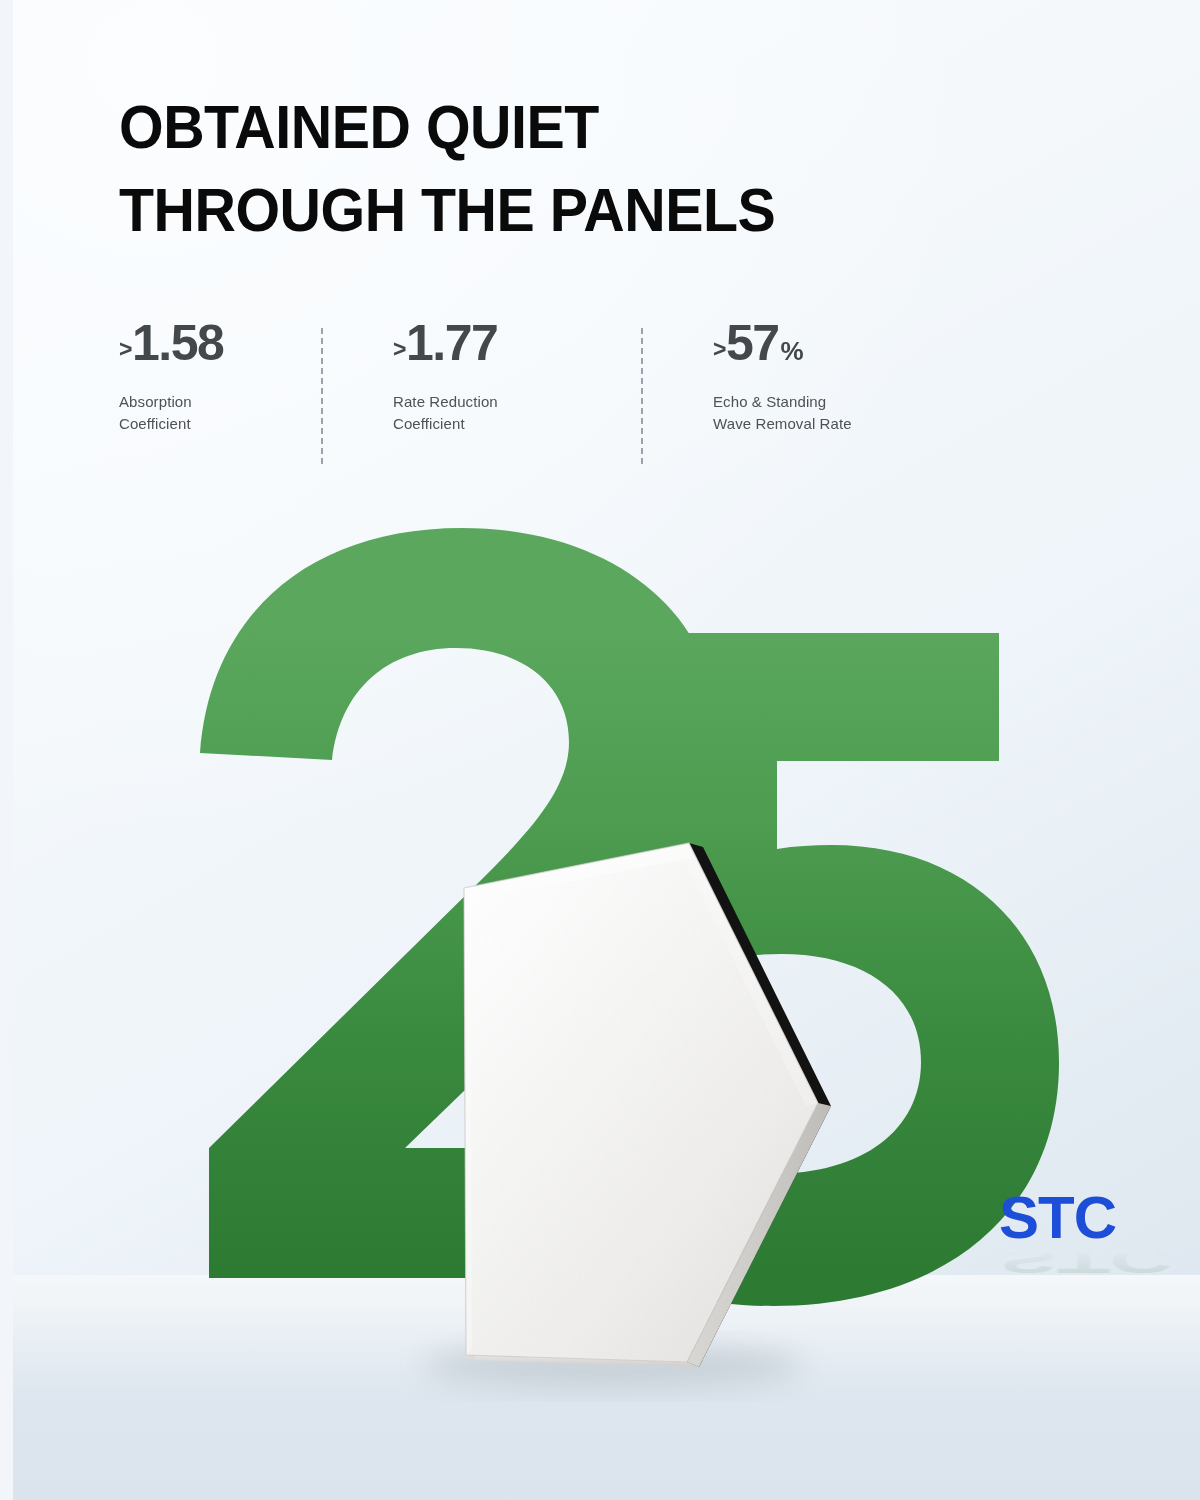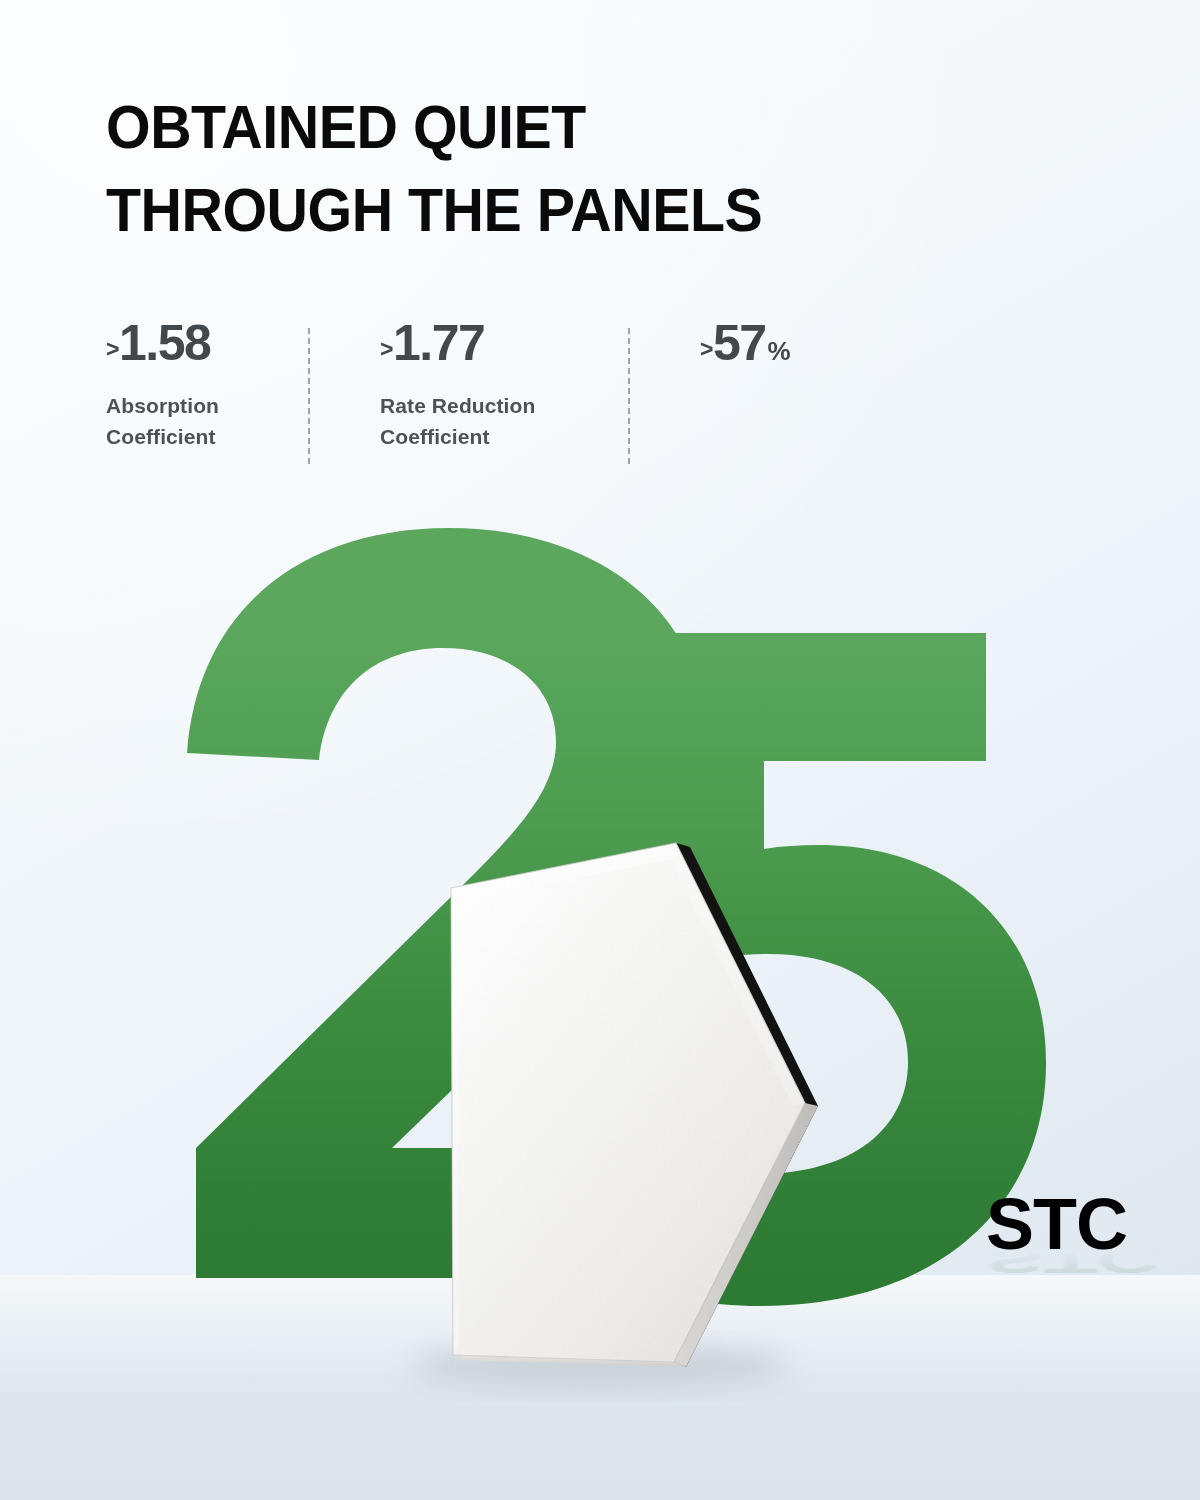--- a/index.html
+++ b/index.html
@@ -1,21 +1,21 @@
 <!DOCTYPE html>
 <html><head>
 <meta charset="utf-8">
 <style>
   html,body{margin:0;padding:0;}
   body{
     width:1200px;height:1500px;overflow:hidden;position:relative;
     font-family:"Liberation Sans","DejaVu Sans",sans-serif;
     background:#f2f6fa;
   }
-  .stage{position:absolute;inset:0;overflow:hidden;}
+  .stage{position:absolute;inset:0;overflow:hidden;margin-left:13px;}
 
   
   .bg{position:absolute;inset:0;
       background:
         radial-gradient(120% 90% at 12% 4%, #fbfdff 0%, rgba(251,253,255,0) 60%),
         linear-gradient(150deg,#f8fbfd 0%,#f4f8fb 32%,#eef4f9 56%,#e4ecf3 78%,#dbe4ed 100%);
   }
   
   .floor{position:absolute;left:0;right:0;top:1275px;bottom:0;
     background:linear-gradient(180deg,#e9eff4 0%,#e2eaf1 22%,#dde6ee 55%,#dbe4ed 100%);}
@@ -34,31 +34,31 @@
   .stats{position:absolute;left:106px;top:318px;width:880px;height:150px;}
   .stat{position:absolute;top:0;}
   .stat.s0{left:0;}
   .stat.s1{left:274px;}
   .stat.s2{left:594px;}
   .stat-value{display:flex;align-items:baseline;color:#43484c;
     font-weight:800;font-size:50px;letter-spacing:-1.5px;line-height:1;}
   .chev{font-size:23px;font-weight:800;line-height:1;margin-right:1px;
         position:relative;top:-3px;color:#43484c;}
   .unit{font-size:26px;font-weight:800;margin-left:2px;letter-spacing:-.5px;}
-  .stat-label{margin-top:23px;font-size:21px;line-height:1.46;color:#4d5257;
-    font-weight:700;letter-spacing:.1px;}
+  .stat-label{margin-top:23px;font-size:15px;line-height:1.46;color:#4d5257;
+    font-weight:400;letter-spacing:.1px;}
   .divider{position:absolute;top:10px;width:0;height:136px;
     border-left:2px dashed #98a3ad;}
   .divider.d0{left:202px;}
   .divider.d1{left:522px;}
 
   
   .num25{position:absolute;left:0;top:0;width:1200px;height:1500px;}
   .stc{position:absolute;left:986px;top:1188px;
-    font-size:72px;font-weight:700;letter-spacing:-1px;color:#000000;
+    font-size:60px;font-weight:700;letter-spacing:-1px;color:#1d4ed8;
     line-height:1;text-align:center;}
   .stc-refl{position:absolute;left:986px;top:1278px;
     font-size:88px;font-weight:700;letter-spacing:-1px;color:#2b6b33;
     line-height:1;transform:scaleY(-.42);transform-origin:top left;
     opacity:.16;filter:blur(1.2px);
     -webkit-mask-image:linear-gradient(180deg,rgba(0,0,0,.85),rgba(0,0,0,0) 72%);
     mask-image:linear-gradient(180deg,rgba(0,0,0,.85),rgba(0,0,0,0) 72%);}
 
   
   .wave{position:absolute;left:0;top:0;width:1200px;height:1500px;}
@@ -459,20 +459,24 @@
         <div>Coefficient</div>
       </div>
     </div>
 
     <div class="stat s2">
       <div class="stat-value">
         <span class="chev">&gt;</span>
         <span>57</span>
         <span class="unit">%</span>
       </div>
+      <div class="stat-label">
+        <div>Echo &amp; Standing</div>
+        <div>Wave Removal Rate</div>
+      </div>
     </div>
 
     <div class="divider d0"></div>
     <div class="divider d1"></div>
   </div>
 
   <div class="stc-refl noclick">STC</div>
   <div class="stc">STC</div>
 
 </div>

